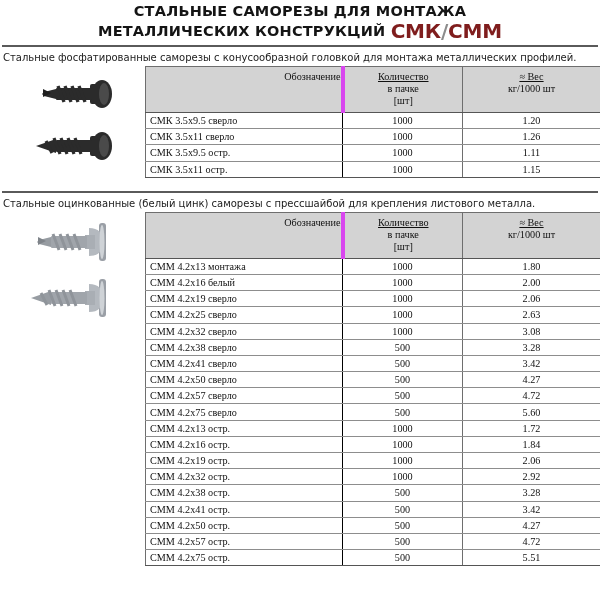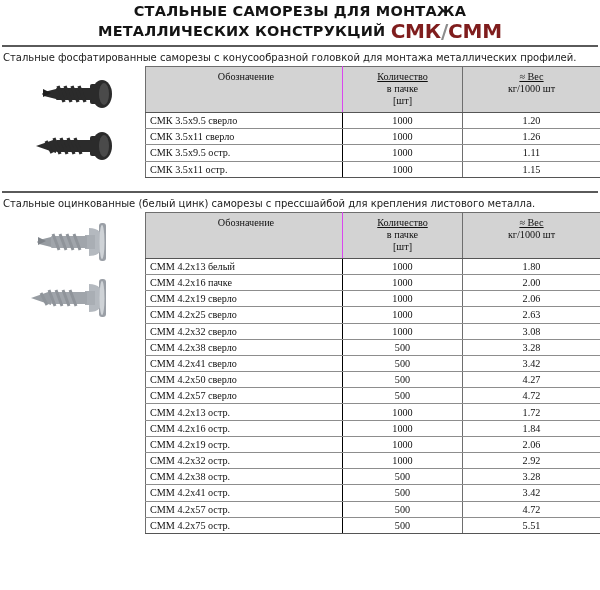--- a/index.html
+++ b/index.html
@@ -102,24 +102,24 @@
   table.spec thead th {
     background: #d3d3d3;
     border-top: 1px solid #6e6e6e;
     border-bottom: 1.6px solid #555555;
     font-weight: normal;
     vertical-align: top;
     height: 46px;
     box-sizing: border-box;
   }
   table.spec thead th.c1 {
-    text-align: center;
+    text-align: right;
     padding: 4px 0 0 4px;
     border-left: 1px solid #6e6e6e;
-    border-right: 1px solid #d946ef;
+    border-right: 4px solid #d946ef;
   }
   table.spec thead th.c2,
   table.spec thead th.c3 {
     text-align: center;
     padding: 4px 0 0 0;
     border-right: 1px solid #6e6e6e;
   }
   .hdr-l1 { display: block; line-height: 12px; text-decoration: underline; }
   .hdr-l2 { display: block; line-height: 12px; }
   .hdr-l3 { display: block; line-height: 12px; }
@@ -320,26 +320,26 @@
               <span class="hdr-l3">[шт]</span>
             </th>
             <th class="c3">
               <span class="hdr-l1">≈ Вес</span>
               <span class="hdr-l2">кг/1000 шт</span>
             </th>
           </tr>
         </thead>
         <tbody>
             <tr>
-              <td class="c1">СММ 4.2х13 белый</td>
+              <td class="c1">СММ 4.2х13 монтажа</td>
               <td class="c2">1000</td>
               <td class="c3">1.80</td>
             </tr>
             <tr>
-              <td class="c1">СММ 4.2х16 пачке</td>
+              <td class="c1">СММ 4.2х16 белый</td>
               <td class="c2">1000</td>
               <td class="c3">2.00</td>
             </tr>
             <tr>
               <td class="c1">СММ 4.2х19 сверло</td>
               <td class="c2">1000</td>
               <td class="c3">2.06</td>
             </tr>
             <tr>
               <td class="c1">СММ 4.2х25 сверло</td>
@@ -365,20 +365,25 @@
               <td class="c1">СММ 4.2х50 сверло</td>
               <td class="c2">500</td>
               <td class="c3">4.27</td>
             </tr>
             <tr>
               <td class="c1">СММ 4.2х57 сверло</td>
               <td class="c2">500</td>
               <td class="c3">4.72</td>
             </tr>
             <tr>
+              <td class="c1">СММ 4.2х75 сверло</td>
+              <td class="c2">500</td>
+              <td class="c3">5.60</td>
+            </tr>
+            <tr>
               <td class="c1">СММ 4.2х13 остр.</td>
               <td class="c2">1000</td>
               <td class="c3">1.72</td>
             </tr>
             <tr>
               <td class="c1">СММ 4.2х16 остр.</td>
               <td class="c2">1000</td>
               <td class="c3">1.84</td>
             </tr>
             <tr>
@@ -393,20 +398,25 @@
             </tr>
             <tr>
               <td class="c1">СММ 4.2х38 остр.</td>
               <td class="c2">500</td>
               <td class="c3">3.28</td>
             </tr>
             <tr>
               <td class="c1">СММ 4.2х41 остр.</td>
               <td class="c2">500</td>
               <td class="c3">3.42</td>
+            </tr>
+            <tr>
+              <td class="c1">СММ 4.2х50 остр.</td>
+              <td class="c2">500</td>
+              <td class="c3">4.27</td>
             </tr>
             <tr>
               <td class="c1">СММ 4.2х57 остр.</td>
               <td class="c2">500</td>
               <td class="c3">4.72</td>
             </tr>
             <tr>
               <td class="c1">СММ 4.2х75 остр.</td>
               <td class="c2">500</td>
               <td class="c3">5.51</td>

